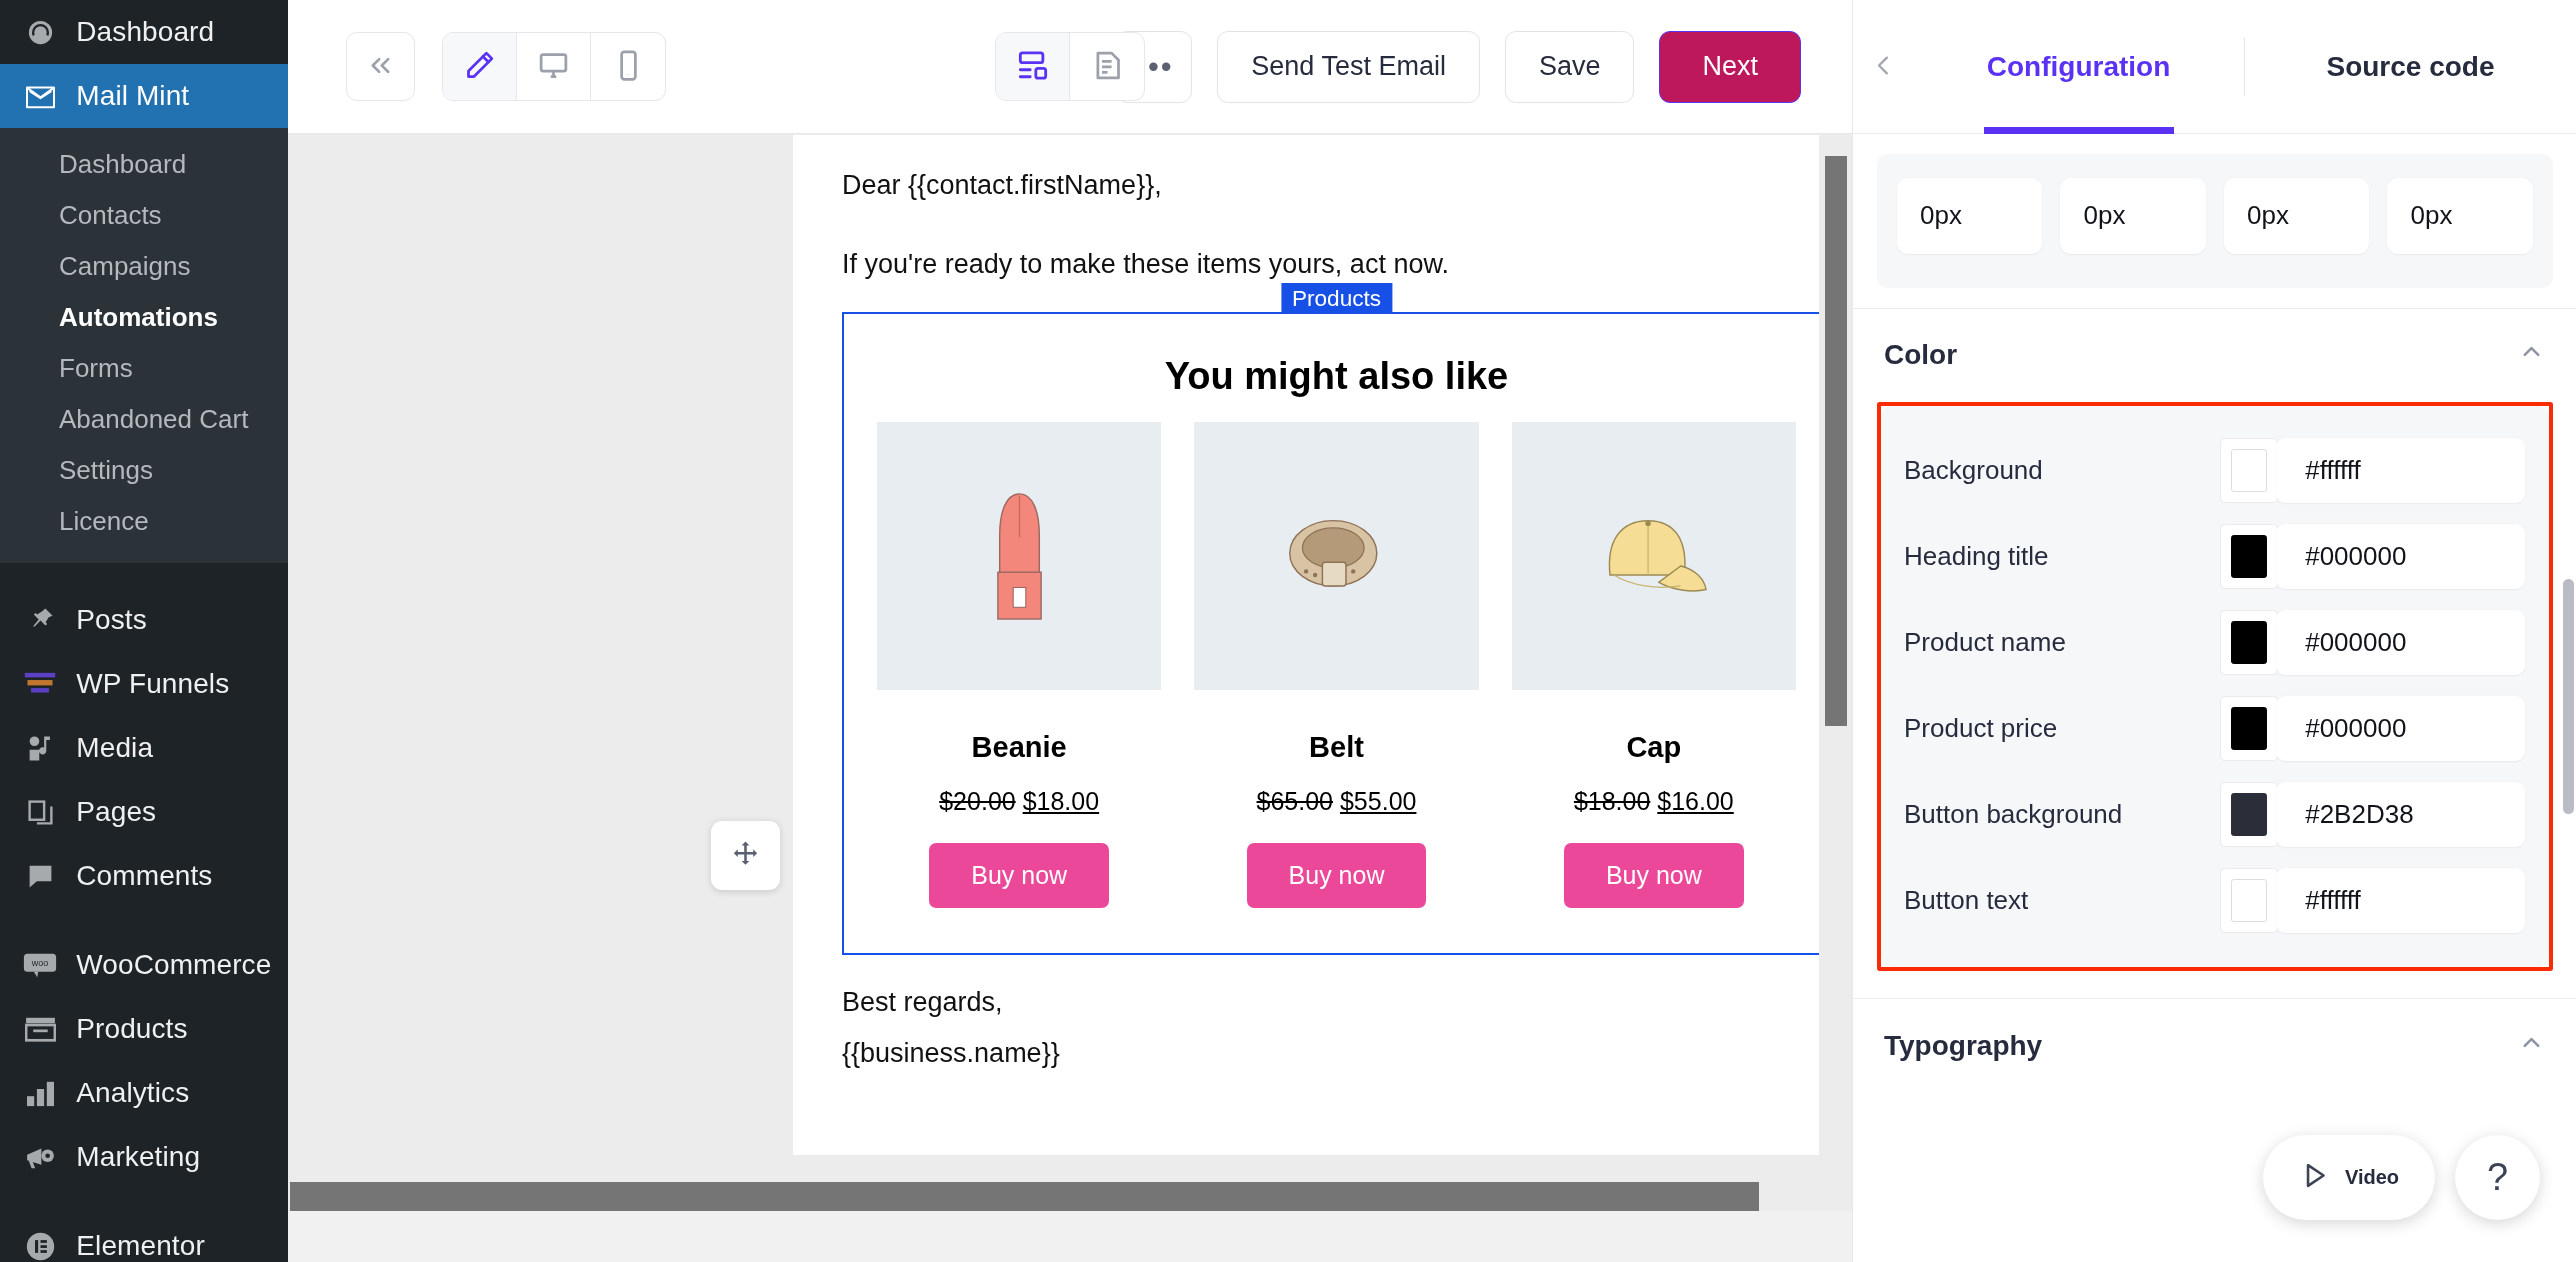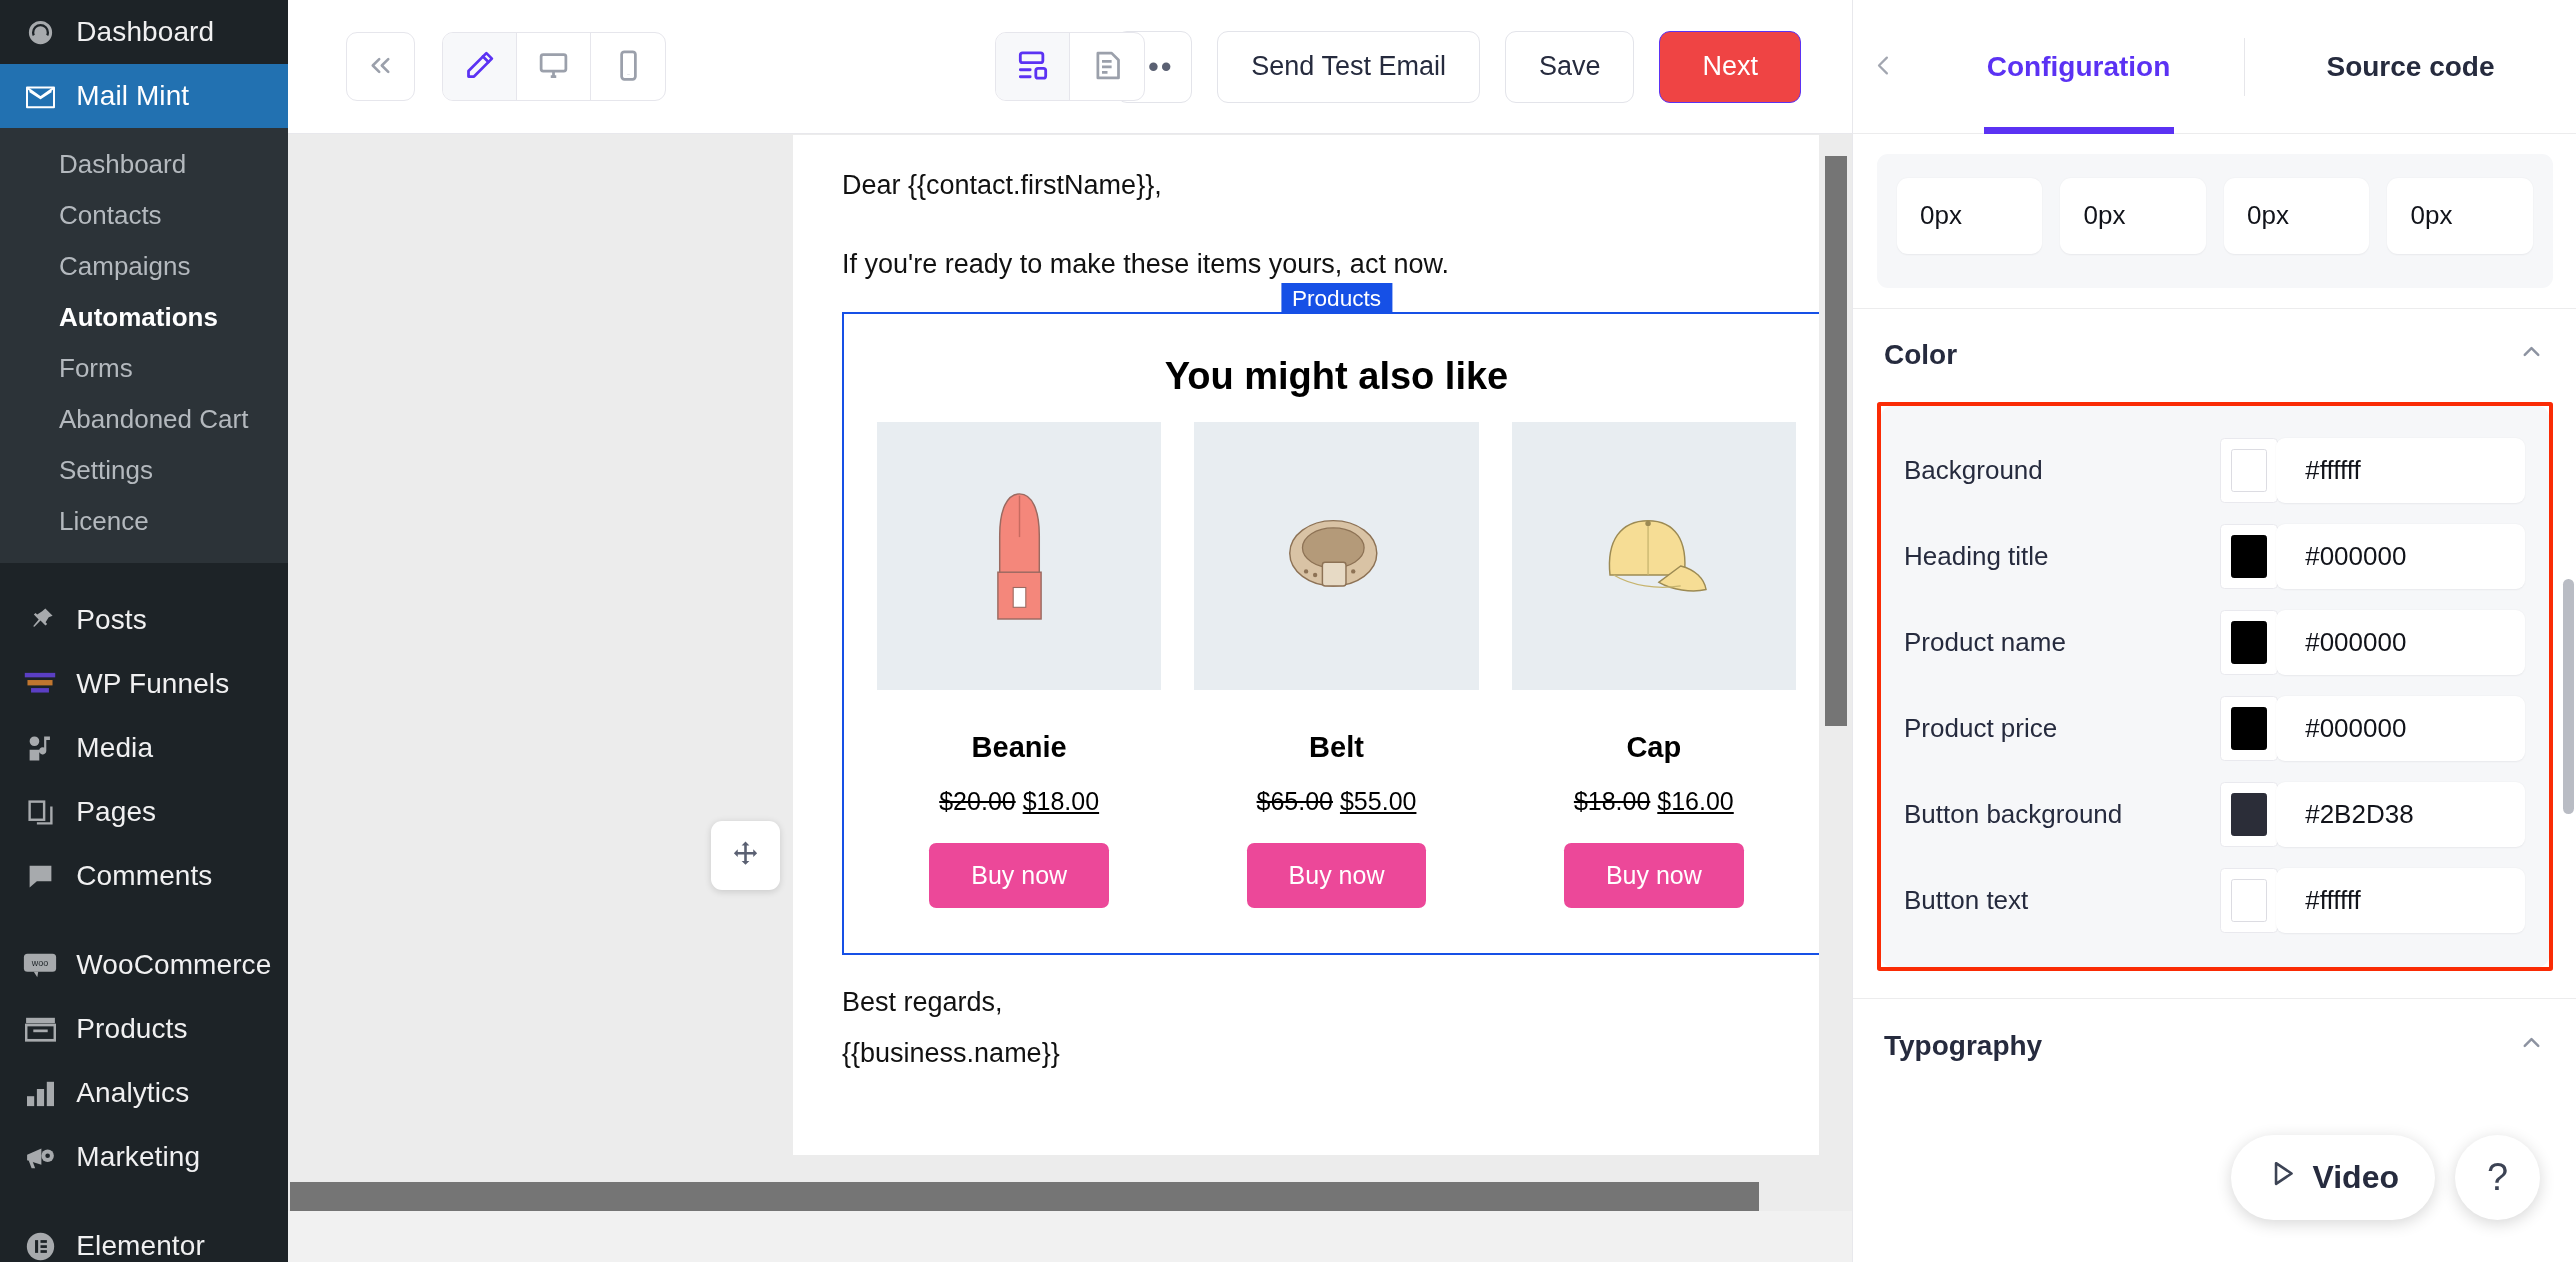--- a/index.html
+++ b/index.html
@@ -90,21 +90,21 @@
     gap: 25px; padding-right: 51px;
   }
   .btn {
     height: 72px; border: 0.9px solid #e3e4ea; border-radius: 11px;
     background: #fff; color: #262b3e;
     font-size: 27px; font-family: "Liberation Sans", sans-serif;
     display: flex; align-items: center; justify-content: center;
     padding: 0 33px; white-space: nowrap;
   }
   .btn.dots { width: 76px; padding: 0; color: #5a6072; font-size: 31px; letter-spacing: 1.8px; }
-  .btn.primary { background: #ef4444; border-color: #5b32f3; color: #fff; padding: 0 42px; }
+  .btn.primary { background: #be185d; border-color: #5b32f3; color: #fff; padding: 0 42px; }
 
   .canvas-wrap {
     flex: 1 1 auto; position: relative;
     background: #ececec;
     overflow: hidden;
   }
   .paper {
     position: absolute;
     left: 505px; top: 0.9px;
     width: 1087px; bottom: 108px;
@@ -262,21 +262,21 @@
 
   
   .fab-row {
     position: absolute; right: 36px; bottom: 43px;
     display: flex; align-items: center; gap: 20px; z-index: 40;
   }
   .fab-video {
     height: 85px; background: #fff; border-radius: 43px;
     box-shadow: 0 3.6px 16.3px rgba(0,0,0,.16);
     display: flex; align-items: center; gap: 14.5px;
-    padding: 0 36px; font-size: 32px; color: #262b3e; font-weight: bold;
+    padding: 0 36px; font-size: 20px; color: #262b3e; font-weight: bold;
   }
   .fab-help {
     width: 85px; height: 85px; border-radius: 50%;
     background: #fff; box-shadow: 0 3.6px 16.3px rgba(0,0,0,.16);
     display: flex; align-items: center; justify-content: center;
     font-size: 38px; color: #3c4354;
   }
 </style>
 </head>
 <body>

